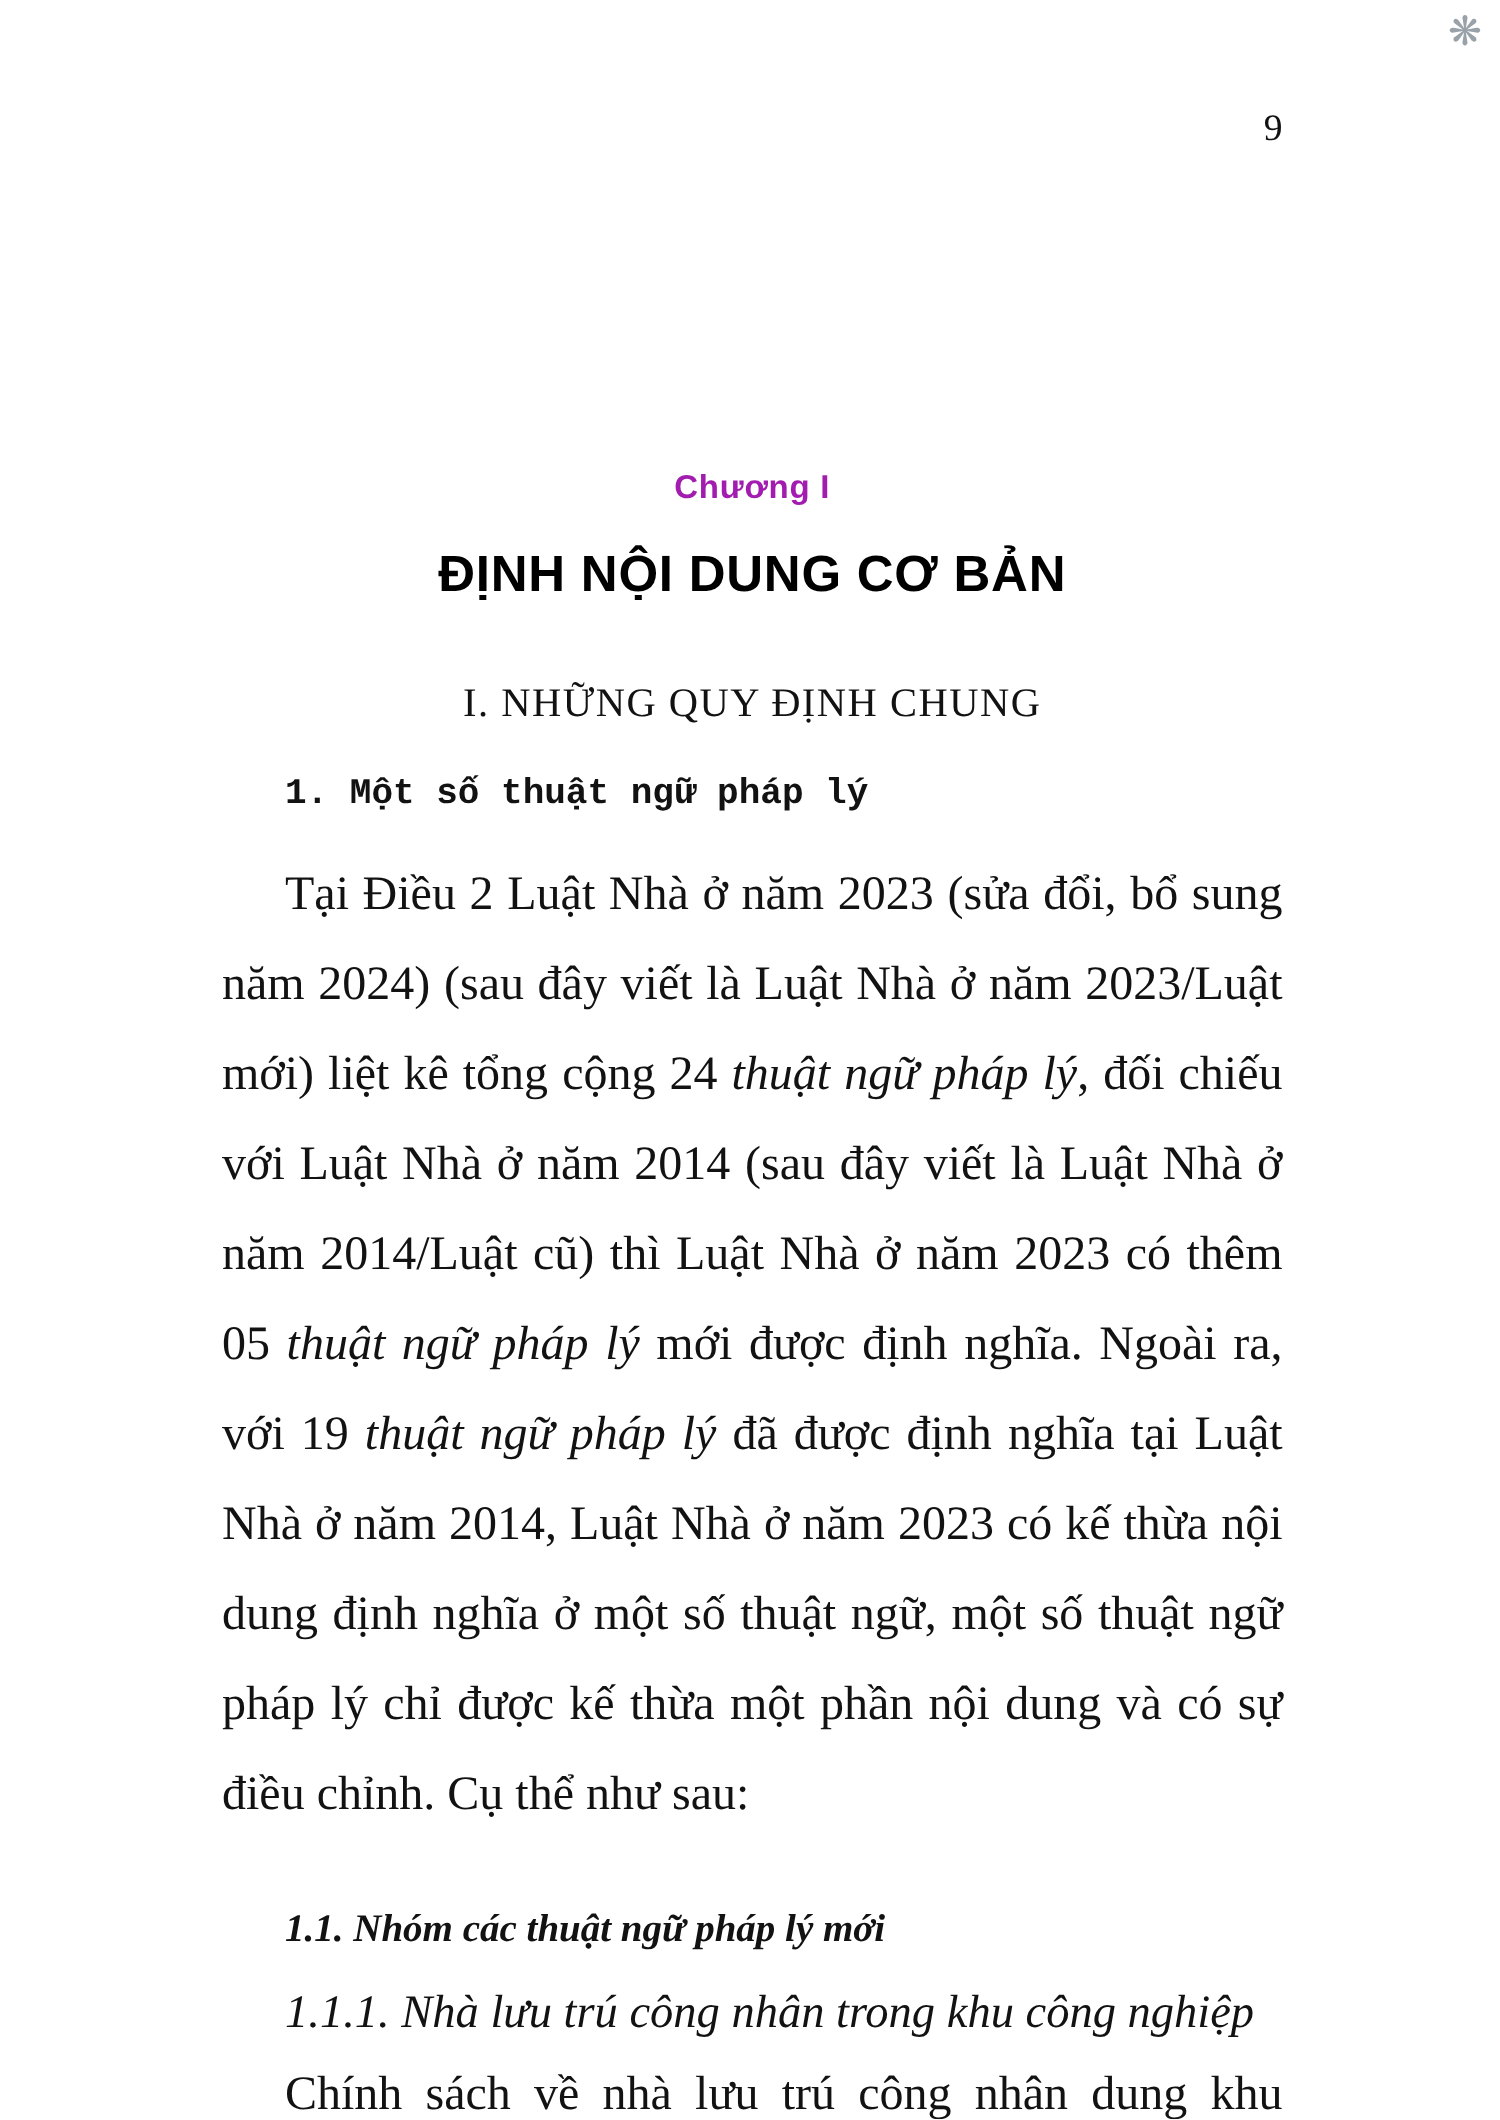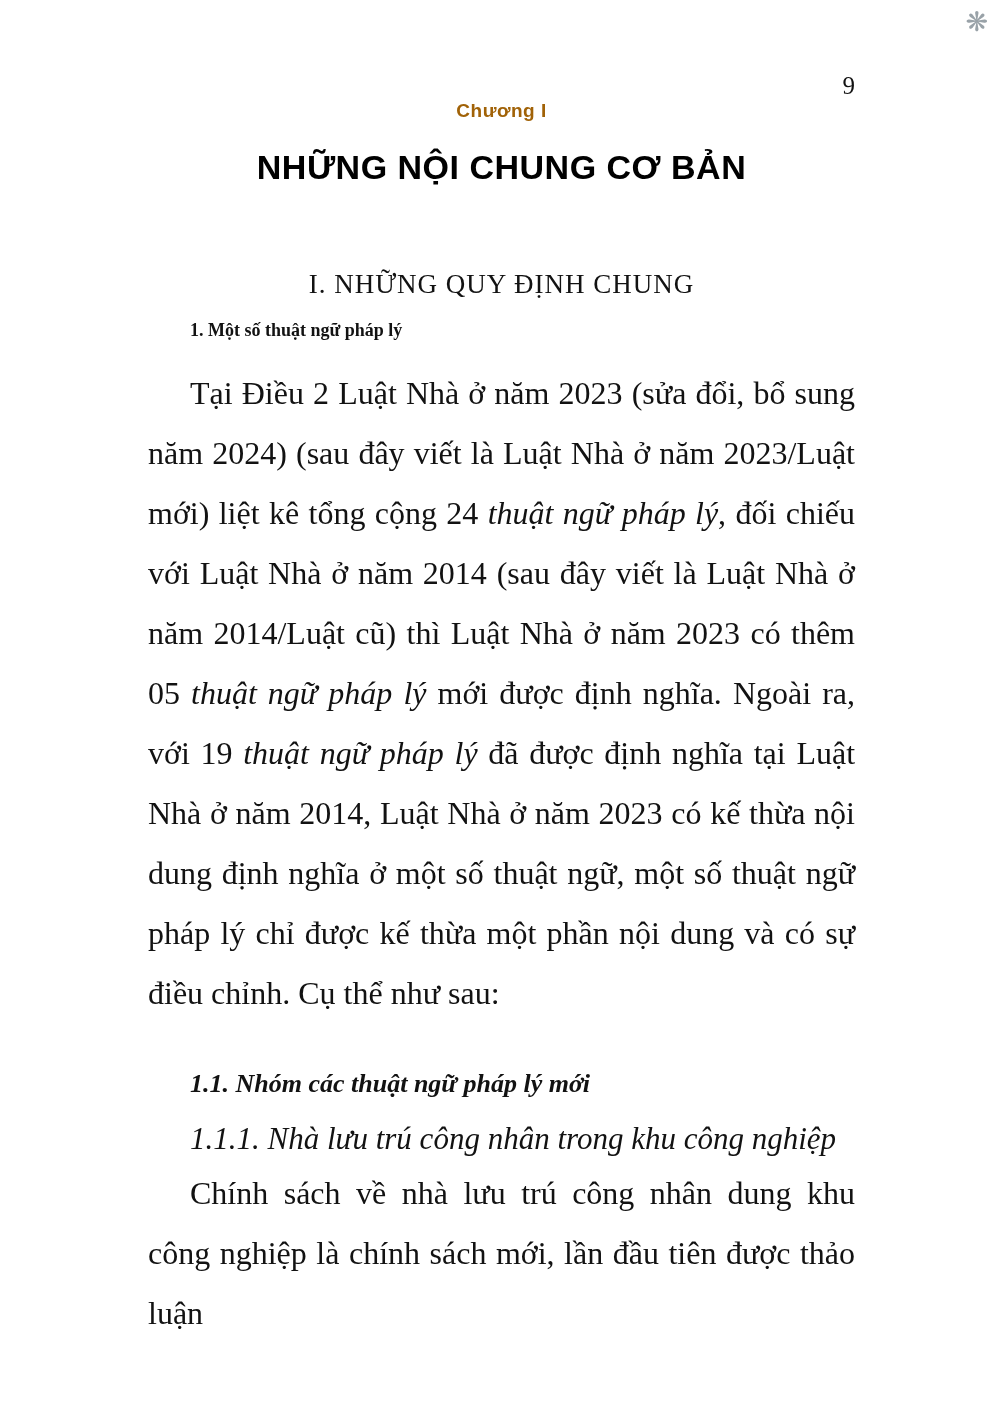--- a/index.html
+++ b/index.html
@@ -23,48 +23,50 @@
     line-height: 1;
     color: #99a2a8;
     font-family: "DejaVu Sans", sans-serif;
   }
   .page-number {
     padding-top: 72px;
     text-align: right;
     font-size: 25px;
   }
   .chapter-label {
+    margin-top: 212px;
     text-align: center;
     font-family: "Liberation Sans", "DejaVu Sans", sans-serif;
     font-weight: bold;
-    font-size: 19px;
+    font-size: 22px;
     letter-spacing: 0.5px;
-    color: #a16207;
+    color: #a21caf;
   }
   .chapter-title {
     margin-top: 26px;
     text-align: center;
     font-family: "Liberation Sans", "DejaVu Sans", sans-serif;
     font-weight: bold;
     font-size: 34px;
     letter-spacing: 0.5px;
     color: #000000;
   }
   .section-heading {
-    margin-top: 82px;
+    margin-top: 50px;
     text-align: center;
     font-weight: normal;
     font-size: 27px;
     letter-spacing: 1px;
   }
   .numbered-heading {
-    margin-top: 20px;
+    margin-top: 32px;
     padding-left: 42px;
     font-weight: bold;
-    font-size: 18px;
+    font-size: 24px;
+    font-family: Liberation Mono, monospace;
   }
   .body-paragraph {
     margin-top: 22px;
     font-size: 32px;
     line-height: 60px;
     text-align: justify;
     text-indent: 42px;
   }
   .sub-heading-bold-italic {
     margin-top: 46px;
@@ -86,21 +88,21 @@
 <body>
 
 <div class="page">
 
   <span class="corner-icon">❋</span>
 
   <div class="page-number">9</div>
 
   <div class="chapter-label">Chương I</div>
 
-  <h1 class="chapter-title">NHỮNG NỘI CHUNG CƠ BẢN</h1>
+  <h1 class="chapter-title">ĐỊNH NỘI DUNG CƠ BẢN</h1>
 
   <h2 class="section-heading">I. NHỮNG QUY ĐỊNH CHUNG</h2>
 
   <h3 class="numbered-heading">1. Một số thuật ngữ pháp lý</h3>
 
   <p class="body-paragraph"><span>Tại Điều 2 Luật Nhà ở năm 2023 (sửa đổi, bổ sung năm 2024) (sau đây viết là Luật Nhà ở năm 2023/Luật mới) liệt kê tổng cộng 24 </span><em>thuật ngữ pháp lý</em><span>, đối chiếu với Luật Nhà ở năm 2014 (sau đây viết là Luật Nhà ở năm 2014/Luật cũ) thì Luật Nhà ở năm 2023 có thêm 05 </span><em>thuật ngữ pháp lý</em><span> mới được định nghĩa. Ngoài ra, với 19 </span><em>thuật ngữ pháp lý</em><span> đã được định nghĩa tại Luật Nhà ở năm 2014, Luật Nhà ở năm 2023 có kế thừa nội dung định nghĩa ở một số thuật ngữ, một số thuật ngữ pháp lý chỉ được kế thừa một phần nội dung và có sự điều chỉnh. Cụ thể như sau:</span></p>
 
   <h4 class="sub-heading-bold-italic">1.1. Nhóm các thuật ngữ pháp lý mới</h4>
 
   <h5 class="sub-heading-italic">1.1.1. Nhà lưu trú công nhân trong khu công nghiệp</h5>

